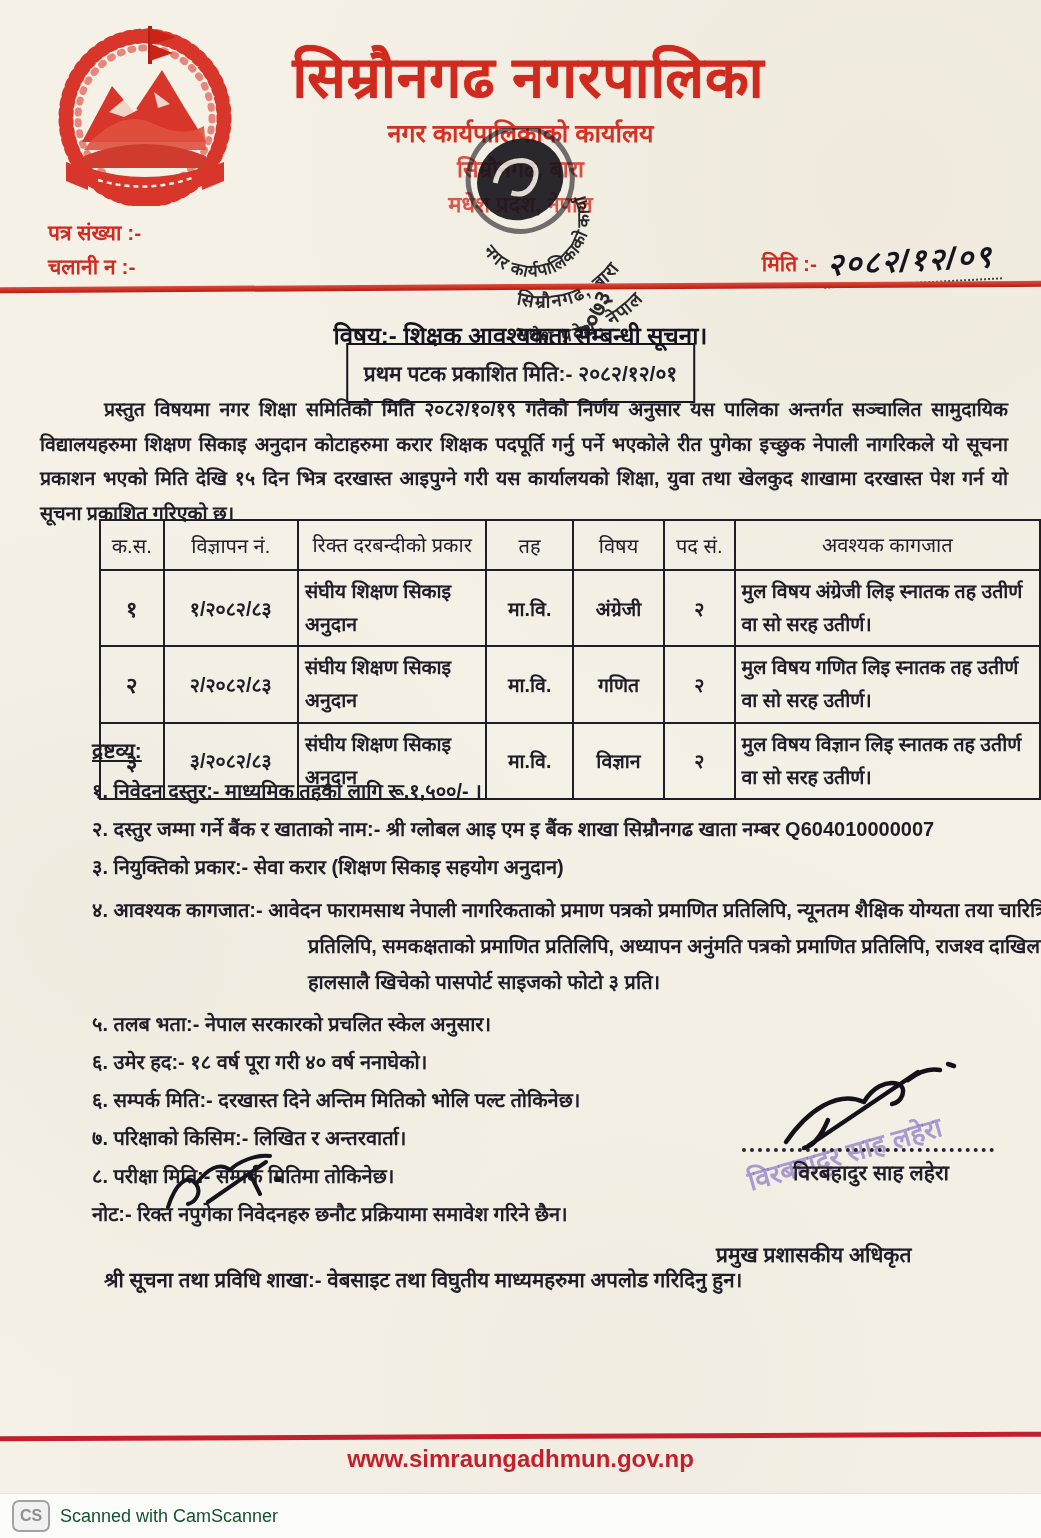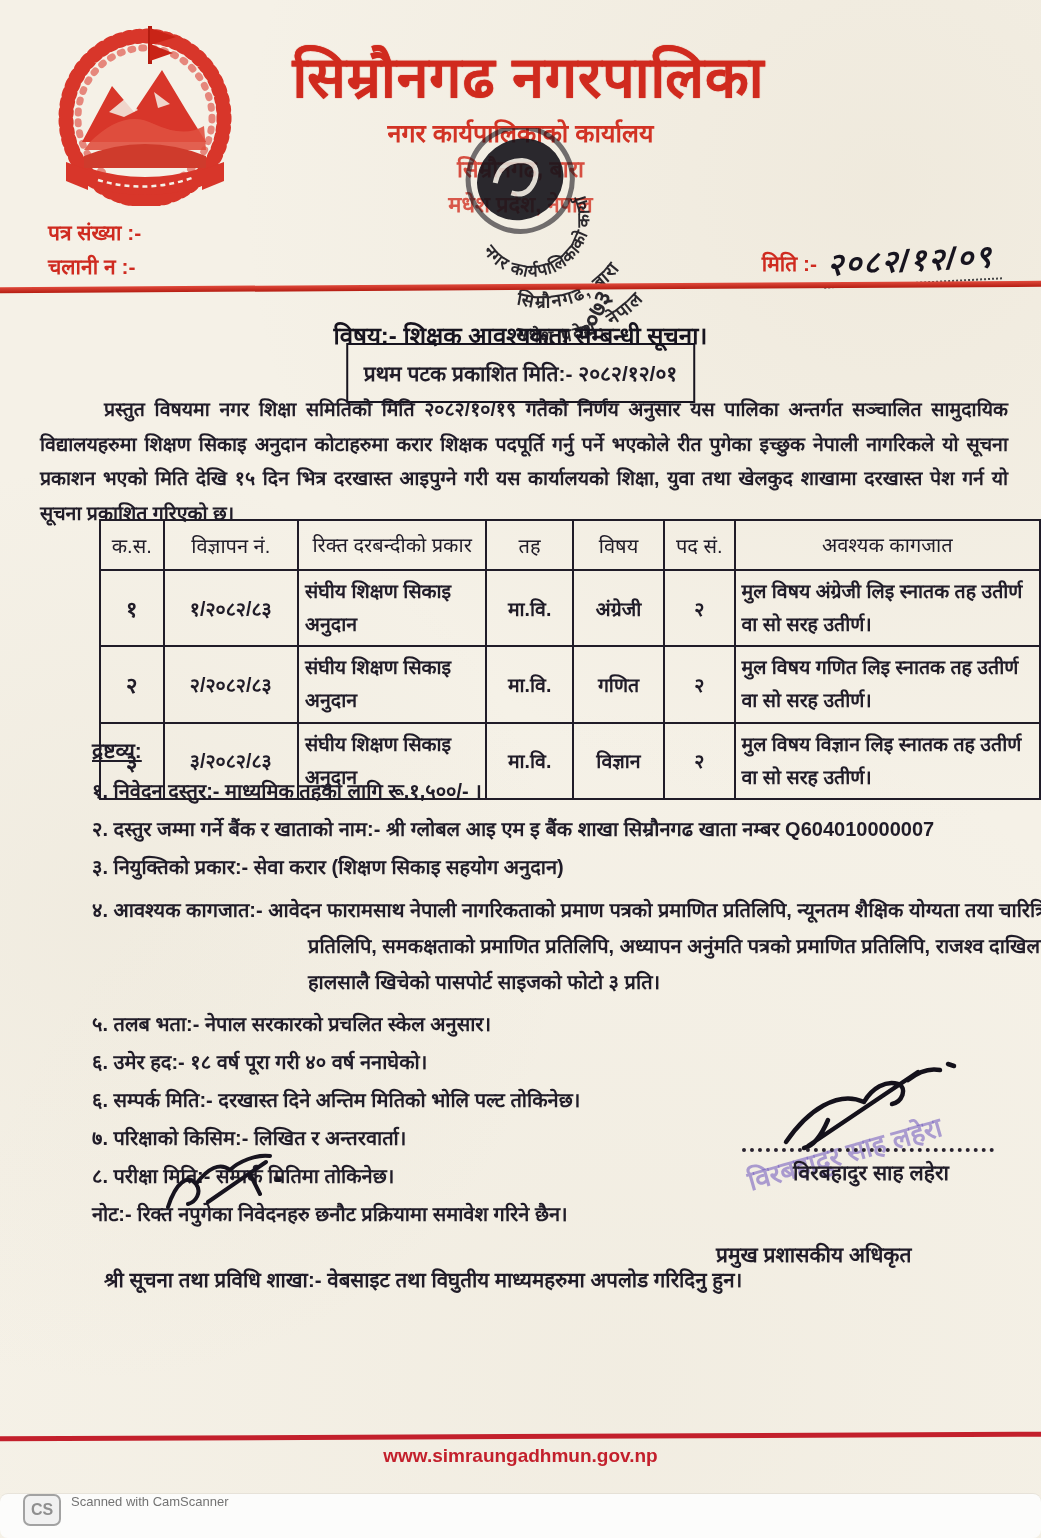--- a/index.html
+++ b/index.html
@@ -76,35 +76,34 @@
     color:rgba(110,85,190,.55);font-size:27px;font-weight:bold;white-space:nowrap;
   }
   .sig-strokes{left:768px;top:1050px;}
   .sig-dots{left:742px;top:1148px;width:252px;border-bottom:4px dotted #2a2430;}
   .sig-name{left:726px;top:1158px;width:290px;text-align:center;font-size:21px;font-weight:bold;}
   .sig-title{left:716px;top:1240px;width:300px;text-align:left;font-size:21px;font-weight:bold;}
   .scribble-left{left:138px;top:1132px;}
   
   .it-note{left:104px;top:1258px;font-size:20.5px;font-weight:600;margin-top:7px;}
   .footer-rule{left:-6px;width:1053px;top:1434px;height:5px;background:#c3202c;transform:rotate(-.25deg);}
-  .footer-web{left:0;right:0;top:1445px;text-align:center;font-size:19px;font-weight:bold;color:#c3202c;}
+  .footer-web{left:0;right:0;top:1445px;text-align:center;font-size:24px;font-weight:bold;color:#c3202c;}
   .footer-mail{left:0;right:0;top:1551px;text-align:center;font-size:17px;font-weight:bold;color:#c3202c;}
   
   .cam-bar{
     left:0;right:0;bottom:0;height:44px;background:#fcfcfb;
-    display:flex;gap:10px;padding-left:23px;
+    display:flex;align-items:center;gap:10px;padding-left:12px;
     box-shadow:0 -1px 0 rgba(0,0,0,.05);
-    border-radius:8px;
   }
   .cs-badge{
     width:34px;height:28px;border:2px solid #a2a2a2;border-radius:7px;
     color:#8f8f8f;font-size:16px;font-weight:bold;
     display:flex;align-items:center;justify-content:center;background:#f1f1f1;
   }
-  .cam-text{color:#737373;font-size:13px;}
+  .cam-text{color:#14532d;font-size:18px;}
   .stamp-wrap{left:402px;top:128px;opacity:.9;}
 </style>
 </head>
 <body>
 
 <div class="page">
 
   <svg class="abs" style="left:54px;top:20px;" width="182" height="186" viewBox="0 0 182 186">
     <ellipse cx="91" cy="98" rx="79" ry="82" fill="none" stroke="#d8362a" stroke-width="15" stroke-dasharray="3 6.5" stroke-linecap="round"></ellipse>
     <ellipse cx="91" cy="98" rx="67" ry="70" fill="none" stroke="#e05a4e" stroke-width="7" stroke-dasharray="2 9" stroke-linecap="round" opacity=".7"></ellipse>

